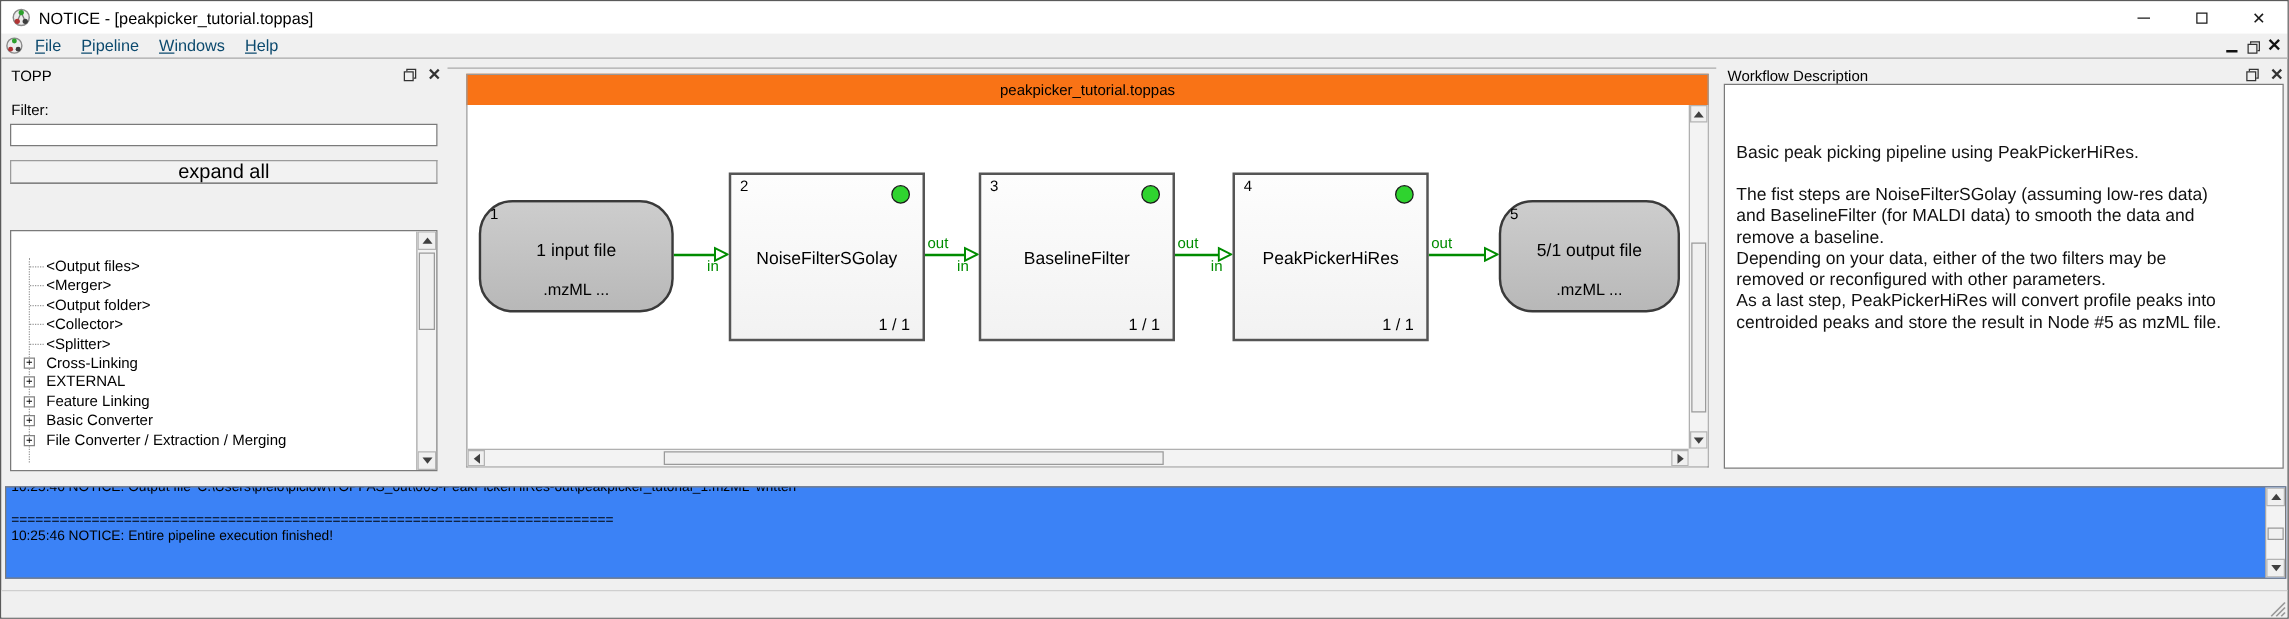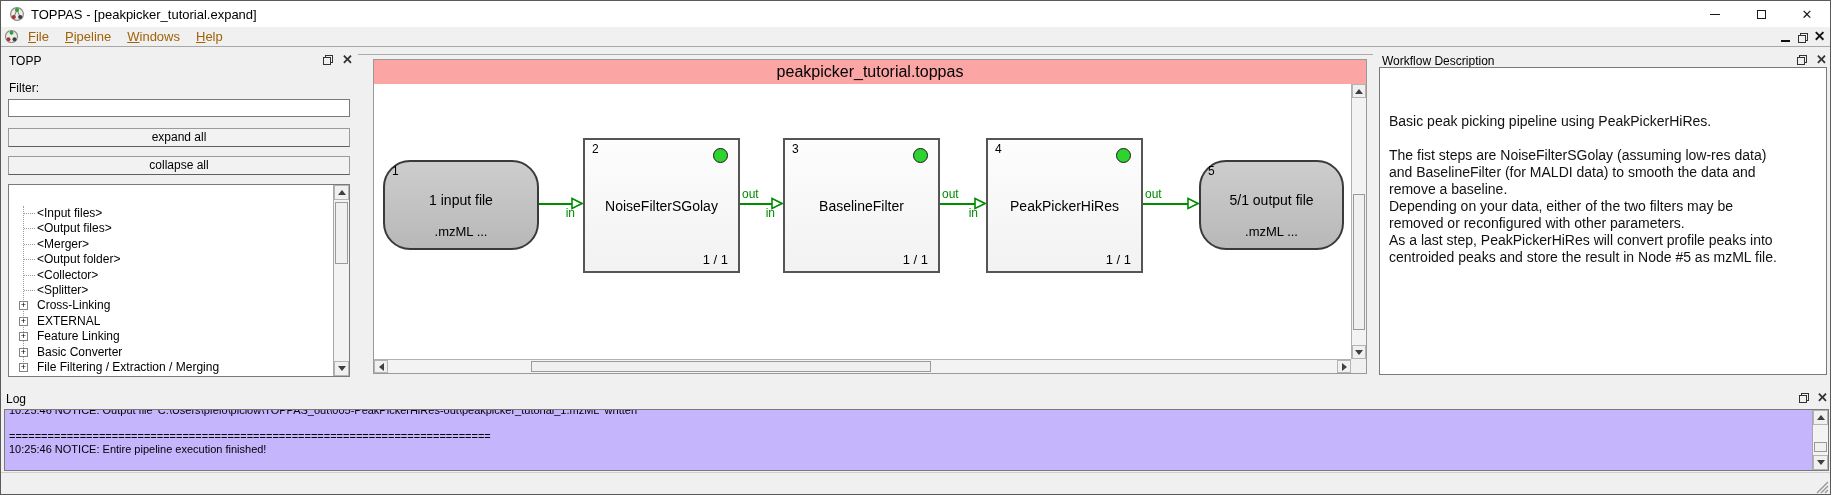--- a/index.html
+++ b/index.html
@@ -15,39 +15,39 @@
   .win-btn.min { right:92px; } .win-btn.max { right:46px; } .win-btn.close { right:0; }
   .glyph-minbar { width:10px; height:1px; background:#1a1a1a; }
   .glyph-maxbox { width:9px; height:9px; border:1px solid #1a1a1a; }
   .glyph-x { font-size:13px; color:#1a1a1a; line-height:1; }
 
   
   .menubar { position:absolute; left:0; top:26px; width:100%; height:20px; background:#f0f0f0;
              border-bottom:1px solid #a8a8a8; }
   .mdi-doc-icon { position:absolute; left:3px; top:2px; width:15px; height:15px; }
   #menu-items { position:absolute; left:19px; top:0; height:19px; display:flex; }
-  .menu-item { padding:2px 8px 0 8px; font-size:13px; color:#a16207; }
+  .menu-item { padding:2px 8px 0 8px; font-size:13px; color:#0c4a6e; }
   .mdi-btns { position:absolute; right:3px; top:2px; display:flex; gap:2px; align-items:flex-end; height:15px; }
   .mdi-btn { width:15px; height:14px; display:flex; align-items:flex-end; justify-content:center; padding-bottom:1px; }
   .mdi-btn .bar { width:9px; height:2px; background:#111; margin-bottom:1px; }
   .mdi-x { font-size:14px; font-weight:bold; color:#111; line-height:13px; }
 
   
   .dock-title { position:absolute; font-size:12px; color:#000; }
   .dock-btn { position:absolute; width:15px; height:14px; display:flex; align-items:center; justify-content:center; }
   .float-glyph { position:relative; width:10px; height:10px; }
   .float-glyph::before { content:""; position:absolute; right:0; top:0; width:6px; height:6px; border:1px solid #333; }
   .float-glyph::after  { content:""; position:absolute; left:0; bottom:0; width:6px; height:6px; border:1px solid #333; background:#f0f0f0; }
   .x-glyph { font-size:13px; font-weight:bold; color:#333; line-height:1; }
 
   
   .filter-label { position:absolute; left:8px; top:80px; font-size:12px; }
   .filter-input { position:absolute; left:7px; top:98px; width:342px; height:18px;
                   border:1px solid #7a7a7a; background:#fff; font-size:12px; padding:0 3px; outline:none; }
-  .panel-btn { position:absolute; left:7px; width:342px; height:19px; font-size:12px; text-align:center;
+  .panel-btn { position:absolute; left:7px; width:342px; height:19px; font-size:16px; text-align:center;
                background:#f2f2f2; border:1px solid #9b9b9b; border-bottom-color:#5f5f5f; line-height:17px; }
   .tree { position:absolute; left:7px; top:183px; width:342px; height:193px; background:#fff; border:1px solid #7a7a7a; overflow:hidden; }
   .tree-header { position:absolute; left:0; top:0; right:16px; height:21px; background:#fbfbfb;
                  border-bottom:1px solid #a0a0a0; font-size:12px; padding:4px 0 0 5px; }
   #tree-items { position:absolute; left:0; top:21px; right:16px; bottom:0; }
   .tree-rail { position:absolute; left:14px; top:21px; height:164px; width:0; border-left:1px dotted #9a9a9a; }
   .tree-row { position:relative; height:15.4px; font-size:12px; padding-left:28px; white-space:nowrap; line-height:15px; }
   .tree-stub { position:absolute; left:15px; top:7px; width:11px; border-top:1px dotted #9a9a9a; }
   .tree-plus { position:absolute; left:10px; top:3px; width:9px; height:9px; border:1px solid #848484;
                background:#fff; font-size:9px; line-height:7px; text-align:center; color:#000; }
@@ -56,22 +56,22 @@
   
   .sb-btn { position:absolute; background:#f0f0f0; border:1px solid #b4b4b4; display:flex; align-items:center; justify-content:center; }
   .tri-up    { width:0; height:0; border-left:4px solid transparent; border-right:4px solid transparent; border-bottom:5px solid #3f3f3f; }
   .tri-down  { width:0; height:0; border-left:4px solid transparent; border-right:4px solid transparent; border-top:5px solid #3f3f3f; }
   .tri-left  { width:0; height:0; border-top:4px solid transparent; border-bottom:4px solid transparent; border-right:5px solid #3f3f3f; }
   .tri-right { width:0; height:0; border-top:4px solid transparent; border-bottom:4px solid transparent; border-left:5px solid #3f3f3f; }
   .sb-thumb { position:absolute; background:#f0f0f0; border:1px solid #9a9a9a; }
 
   
   .mdi-topline { position:absolute; left:357px; top:53px; width:1015px; height:1px; background:#aaa; }
-  .canvas-tabbar { position:absolute; left:372px; top:58px; width:994px; height:26px; background:#fca5a5;
-                   border:1px solid #999; text-align:center; font-size:16px; line-height:24px; }
+  .canvas-tabbar { position:absolute; left:372px; top:58px; width:994px; height:26px; background:#f97316;
+                   border:1px solid #999; text-align:center; font-size:12px; line-height:24px; }
   .canvas-frame { position:absolute; left:372px; top:83px; width:994px; height:290px; background:#fff;
                   border:1px solid #999; border-top:none; }
   #canvas-layer { position:absolute; left:0; top:0; right:0; bottom:0; overflow:hidden; }
   .node { position:absolute; }
   .node.tool { background:linear-gradient(180deg,#fdfdfd,#f2f2f2); border:2px solid #555; }
   .node.io   { background:linear-gradient(180deg,#cdcdcd,#b8b8b8); border:2px solid #3a3a3a; border-radius:27px; }
   .node-num { position:absolute; left:7px; top:2px; font-size:12px; color:#000; }
   .node-title { position:absolute; left:0; right:0; top:50%; transform:translateY(-50%); text-align:center; font-size:14px; color:#000; }
   .node.io .node-title { top:44%; }
   .node-sub { position:absolute; left:0; right:0; bottom:9px; text-align:center; font-size:13px; color:#000; }
@@ -83,21 +83,21 @@
   .canvas-vscroll { position:absolute; right:0; top:0; width:15px; height:calc(100% - 14px); background:#f3f3f3; border-left:1px solid #b0b0b0; }
   .canvas-hscroll { position:absolute; left:0; bottom:0; height:14px; width:calc(100% - 15px); background:#f3f3f3; border-top:1px solid #b0b0b0; }
   .canvas-corner { position:absolute; right:0; bottom:0; width:15px; height:14px; background:#f0f0f0; }
 
   
   .desc-box { position:absolute; left:1378px; top:66px; width:448px; height:308px; background:#fff; border:1px solid #7a7a7a; }
   .desc-text { position:absolute; left:9px; top:45px; right:8px; font-size:14px; line-height:17px;
                color:#111; white-space:pre-wrap; }
 
   
-  .log-box { position:absolute; left:3px; top:408px; width:1825px; height:62px; background:#c4b5fd; border:1px solid #7a7a7a; overflow:hidden; }
+  .log-box { position:absolute; left:3px; top:388px; width:1825px; height:74px; background:#3b82f6; border:1px solid #7a7a7a; overflow:hidden; }
   #log-content { position:absolute; left:4px; top:-6px; right:22px; font-size:11px; line-height:13px;
                  white-space:pre; overflow:hidden; color:#000; }
   .log-scroll { position:absolute; right:0; top:0; width:16px; height:100%; background:#f3f3f3; border-left:1px solid #a8a8a8; }
 
   
   .statusbar { position:absolute; left:0; top:471px; width:100%; height:23px; background:#f0f0f0; border-top:1px solid #cfcfcf; }
   .grip { position:absolute; right:1px; bottom:1px; }
 </style>
 </head>
 <body>
@@ -106,21 +106,21 @@
 
   <div class="titlebar">
     <svg class="app-icon" viewBox="0 0 16 16">
       <circle cx="8" cy="8" r="6.4" fill="#ececec" stroke="#8a8a8a" stroke-width="1.2"></circle>
       <line x1="8" y1="4" x2="4.8" y2="11" stroke="#777" stroke-width="1"></line>
       <line x1="8" y1="4" x2="11.2" y2="11" stroke="#777" stroke-width="1"></line>
       <circle cx="8" cy="4" r="2.1" fill="#2ca02c"></circle>
       <circle cx="4.8" cy="11" r="2.1" fill="#b03434"></circle>
       <circle cx="11.2" cy="11" r="2.1" fill="#3d3d3d"></circle>
     </svg>
-    <span class="title-text">TOPPAS - [peakpicker_tutorial.expand]</span>
+    <span class="title-text">NOTICE - [peakpicker_tutorial.toppas]</span>
     <div class="win-btn min">
         <span class="glyph-minbar"></span>
       </div>
     <div class="win-btn max">
         <span class="glyph-maxbox"></span>
       </div>
     <div class="win-btn close">
         <span class="glyph-x">✕</span>
       </div>
   </div>
@@ -155,36 +155,34 @@
   <div class="dock-btn" style="left:319px; top:52px;">
       <span class="float-glyph"></span>
     </div>
   <div class="dock-btn" style="left:339px; top:51px;">
       <span class="x-glyph">✕</span>
     </div>
 
   <span class="filter-label">Filter:</span>
   <input class="filter-input" value="" style="">
   <div class="panel-btn" style="top:127px;">expand all</div>
-  <div class="panel-btn" style="top:155px;">collapse all</div>
 
   <div class="tree">
     <div class="tree-rail"></div>
     <div id="tree-items">
-        <div class="tree-row"><span class="tree-stub"></span><span>&lt;Input files&gt;</span></div>
         <div class="tree-row"><span class="tree-stub"></span><span>&lt;Output files&gt;</span></div>
         <div class="tree-row"><span class="tree-stub"></span><span>&lt;Merger&gt;</span></div>
         <div class="tree-row"><span class="tree-stub"></span><span>&lt;Output folder&gt;</span></div>
         <div class="tree-row"><span class="tree-stub"></span><span>&lt;Collector&gt;</span></div>
         <div class="tree-row"><span class="tree-stub"></span><span>&lt;Splitter&gt;</span></div>
         <div class="tree-row"><span class="tree-plus">+</span><span>Cross-Linking</span></div>
         <div class="tree-row"><span class="tree-plus">+</span><span>EXTERNAL</span></div>
         <div class="tree-row"><span class="tree-plus">+</span><span>Feature Linking</span></div>
         <div class="tree-row"><span class="tree-plus">+</span><span>Basic Converter</span></div>
-        <div class="tree-row"><span class="tree-plus">+</span><span>File Filtering / Extraction / Merging</span></div>
+        <div class="tree-row"><span class="tree-plus">+</span><span>File Converter / Extraction / Merging</span></div>
       </div>
     <div class="tree-scroll">
       <div class="sb-btn" style="left:0; top:0; width:15px; height:15px;">
           <span class="tri-up"></span>
         </div>
       <div class="sb-thumb" style="left:1px; top:17px; width:13px; height:62px;"></div>
       <div class="sb-btn" style="left:0; bottom:0; width:15px; height:15px;">
           <span class="tri-down"></span>
         </div>
     </div>

